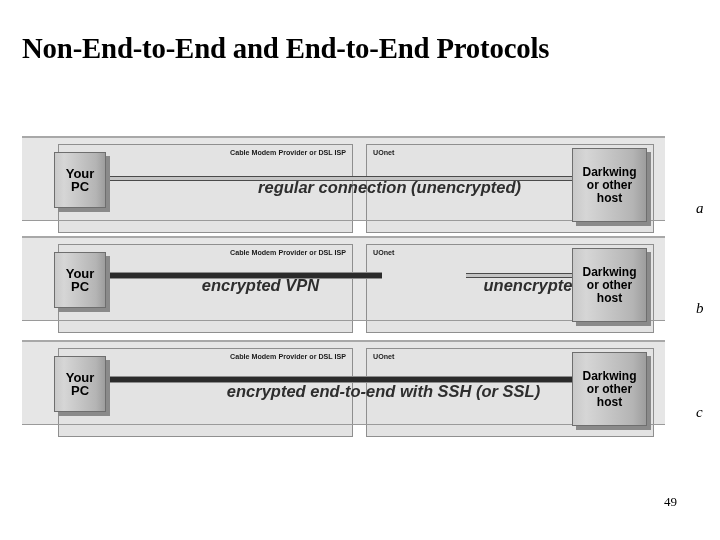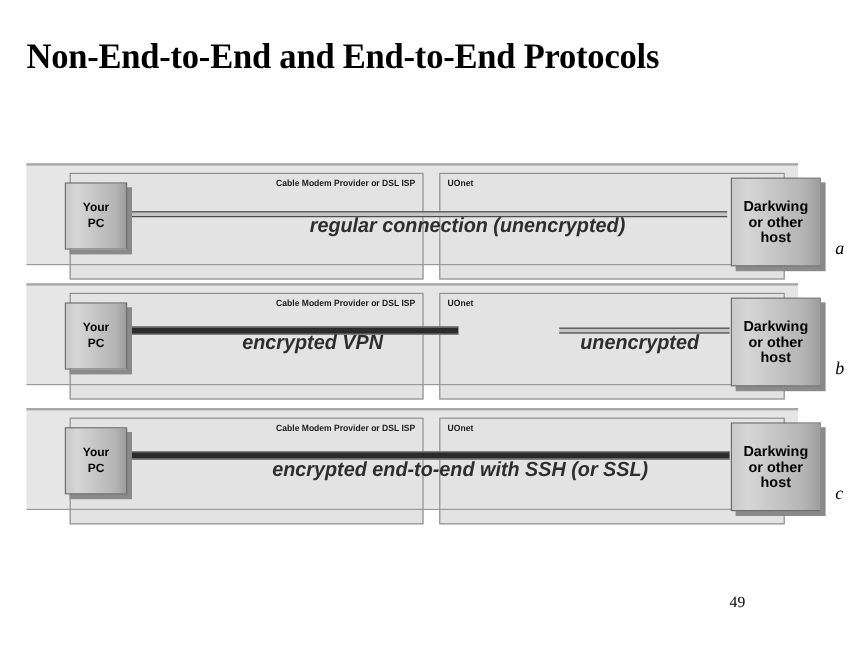--- a/index.html
+++ b/index.html
@@ -117,24 +117,24 @@
   }
   .node span {
     display: block;
     line-height: 13px;
   }
   .node-pc {
     left: 32px;
     top: 14px;
     width: 52px;
     height: 56px;
-    font-size: 10px;
+    font-size: 13px;
   }
   .node-host {
-    left: 587px;
+    left: 550px;
     top: 10px;
     width: 75px;
     height: 74px;
     font-size: 12px;
   }
 
   
   .link {
     position: absolute;
     z-index: 4;
@@ -201,21 +201,21 @@
     left: 674px;
     font-family: "Liberation Serif", serif;
     font-style: italic;
     font-size: 15px;
     color: #000000;
   }
 
   
   .page-number {
     position: absolute;
-    left: 608px;
+    left: 664px;
     top: 494px;
     font-family: "Liberation Serif", serif;
     font-size: 13px;
     color: #000000;
   }
 </style>
 </head>
 <body>
 
 <div class="slide-title">Non-End-to-End and End-to-End Protocols</div>

